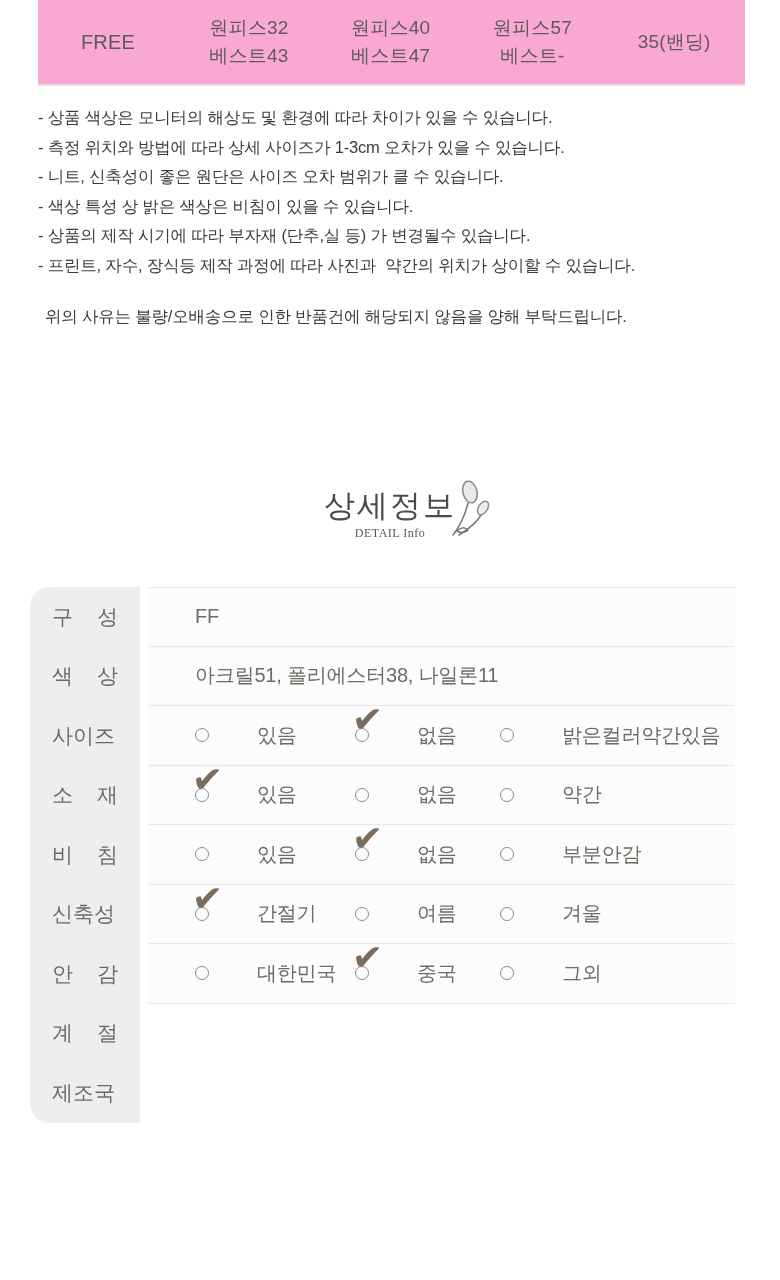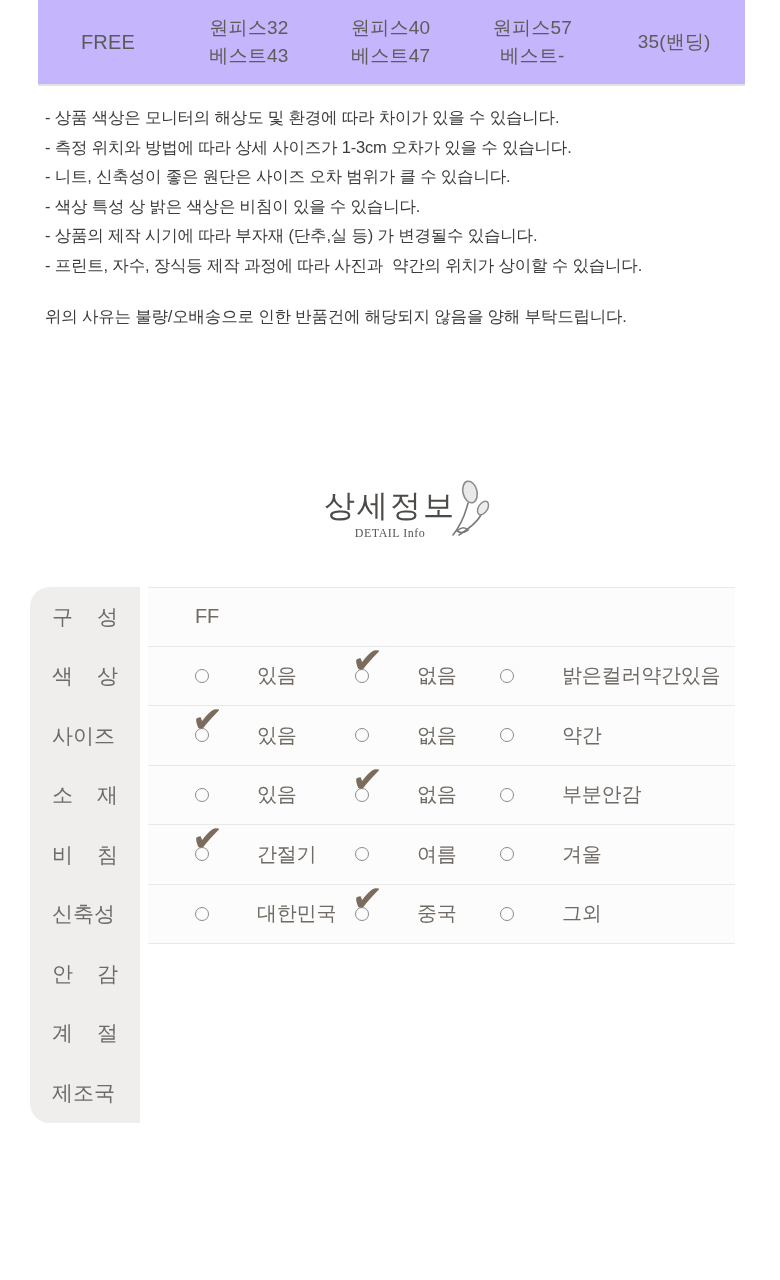--- a/index.html
+++ b/index.html
@@ -5,32 +5,32 @@
   * { margin:0; padding:0; box-sizing:border-box; }
   html,body { background:#ffffff; }
   body {
     width:780px; height:1280px; position:relative; overflow:hidden;
     font-family:"Liberation Sans","DejaVu Sans",sans-serif;
   }
 
   
   #size-table {
     position:absolute; top:0; left:38px; width:707px; height:86px;
-    background:#c4b5fd; border-bottom:2px solid #e3e3e2;
+    background:#f9a8d4; border-bottom:2px solid #e3e3e2;
     display:flex; align-items:stretch;
   }
   .size-cell {
     flex:1; display:flex; flex-direction:column; justify-content:center;
     align-items:center; color:#5f5b57; font-size:19px; line-height:28px;
     letter-spacing:0.2px;
   }
   .size-cell.head { flex:0 0 140px; font-size:20px; color:#5a5a58; }
 
   
-  #notes { position:absolute; top:103px; left:45px; }
+  #notes { position:absolute; top:103px; left:38px; }
   .note-line {
     font-size:16.5px; line-height:29.5px; color:#3c3c3c; letter-spacing:-0.2px;
     white-space:pre;
   }
   #notes-footer {
     position:absolute; top:306px; left:45px;
     font-size:16.5px; color:#3c3c3c; letter-spacing:-0.2px; white-space:pre;
   }
 
   
@@ -164,20 +164,23 @@
   </div>
 
   <div id="value-col">
 
 
 
     <div class="value-row">
       <span class="value-text">FF</span>
     </div>
 
+    <div class="value-row">
+      <span class="value-text">아크릴51, 폴리에스터38, 나일론11</span>
+    </div>
 
     <div class="value-row">
       <span class="opt opt-1">
         <span class="radio"></span>
         <span class="opt-label">있음</span>
       </span>
       <span class="opt opt-2">
         <span class="radio">
             <span class="check-mark">✔</span>
           </span>

